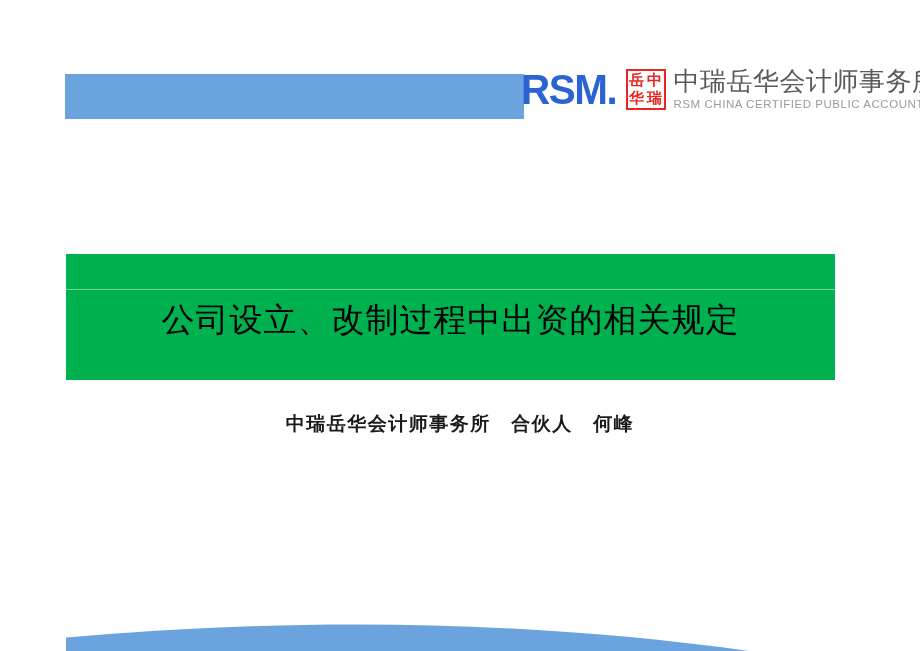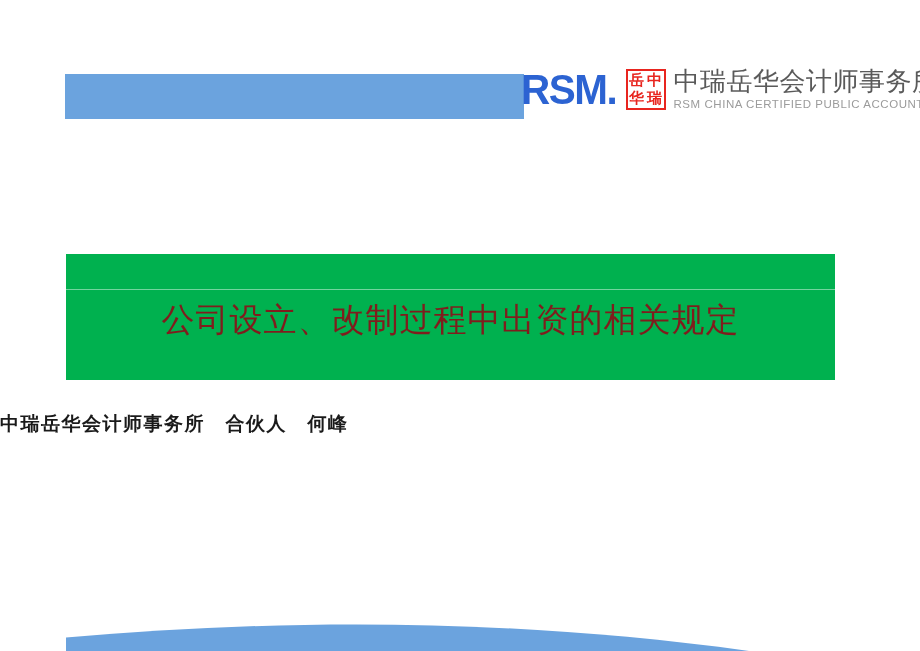--- a/index.html
+++ b/index.html
@@ -117,35 +117,35 @@
     width: 100%;
     height: 1px;
     background: rgba(255,255,255,0.45);
   }
   .title-text {
     position: absolute;
     left: 0;
     top: 44px;
     width: 100%;
     text-align: center;
-    color: #7f1d1d;
+    color: #000000;
     font-family: "DejaVu Sans", "Liberation Sans", sans-serif;
     font-size: 33px;
     line-height: 44px;
     letter-spacing: 1px;
     white-space: nowrap;
   }
 
   
   .presenter {
     position: absolute;
     left: 0;
     top: 366px;
     width: 920px;
-    text-align: left;
+    text-align: center;
     font-family: "DejaVu Serif", "Liberation Serif", serif;
     font-weight: bold;
     font-size: 19px;
     line-height: 26px;
     color: #1a1a1a;
     letter-spacing: 1.5px;
     white-space: nowrap;
   }
 
   

